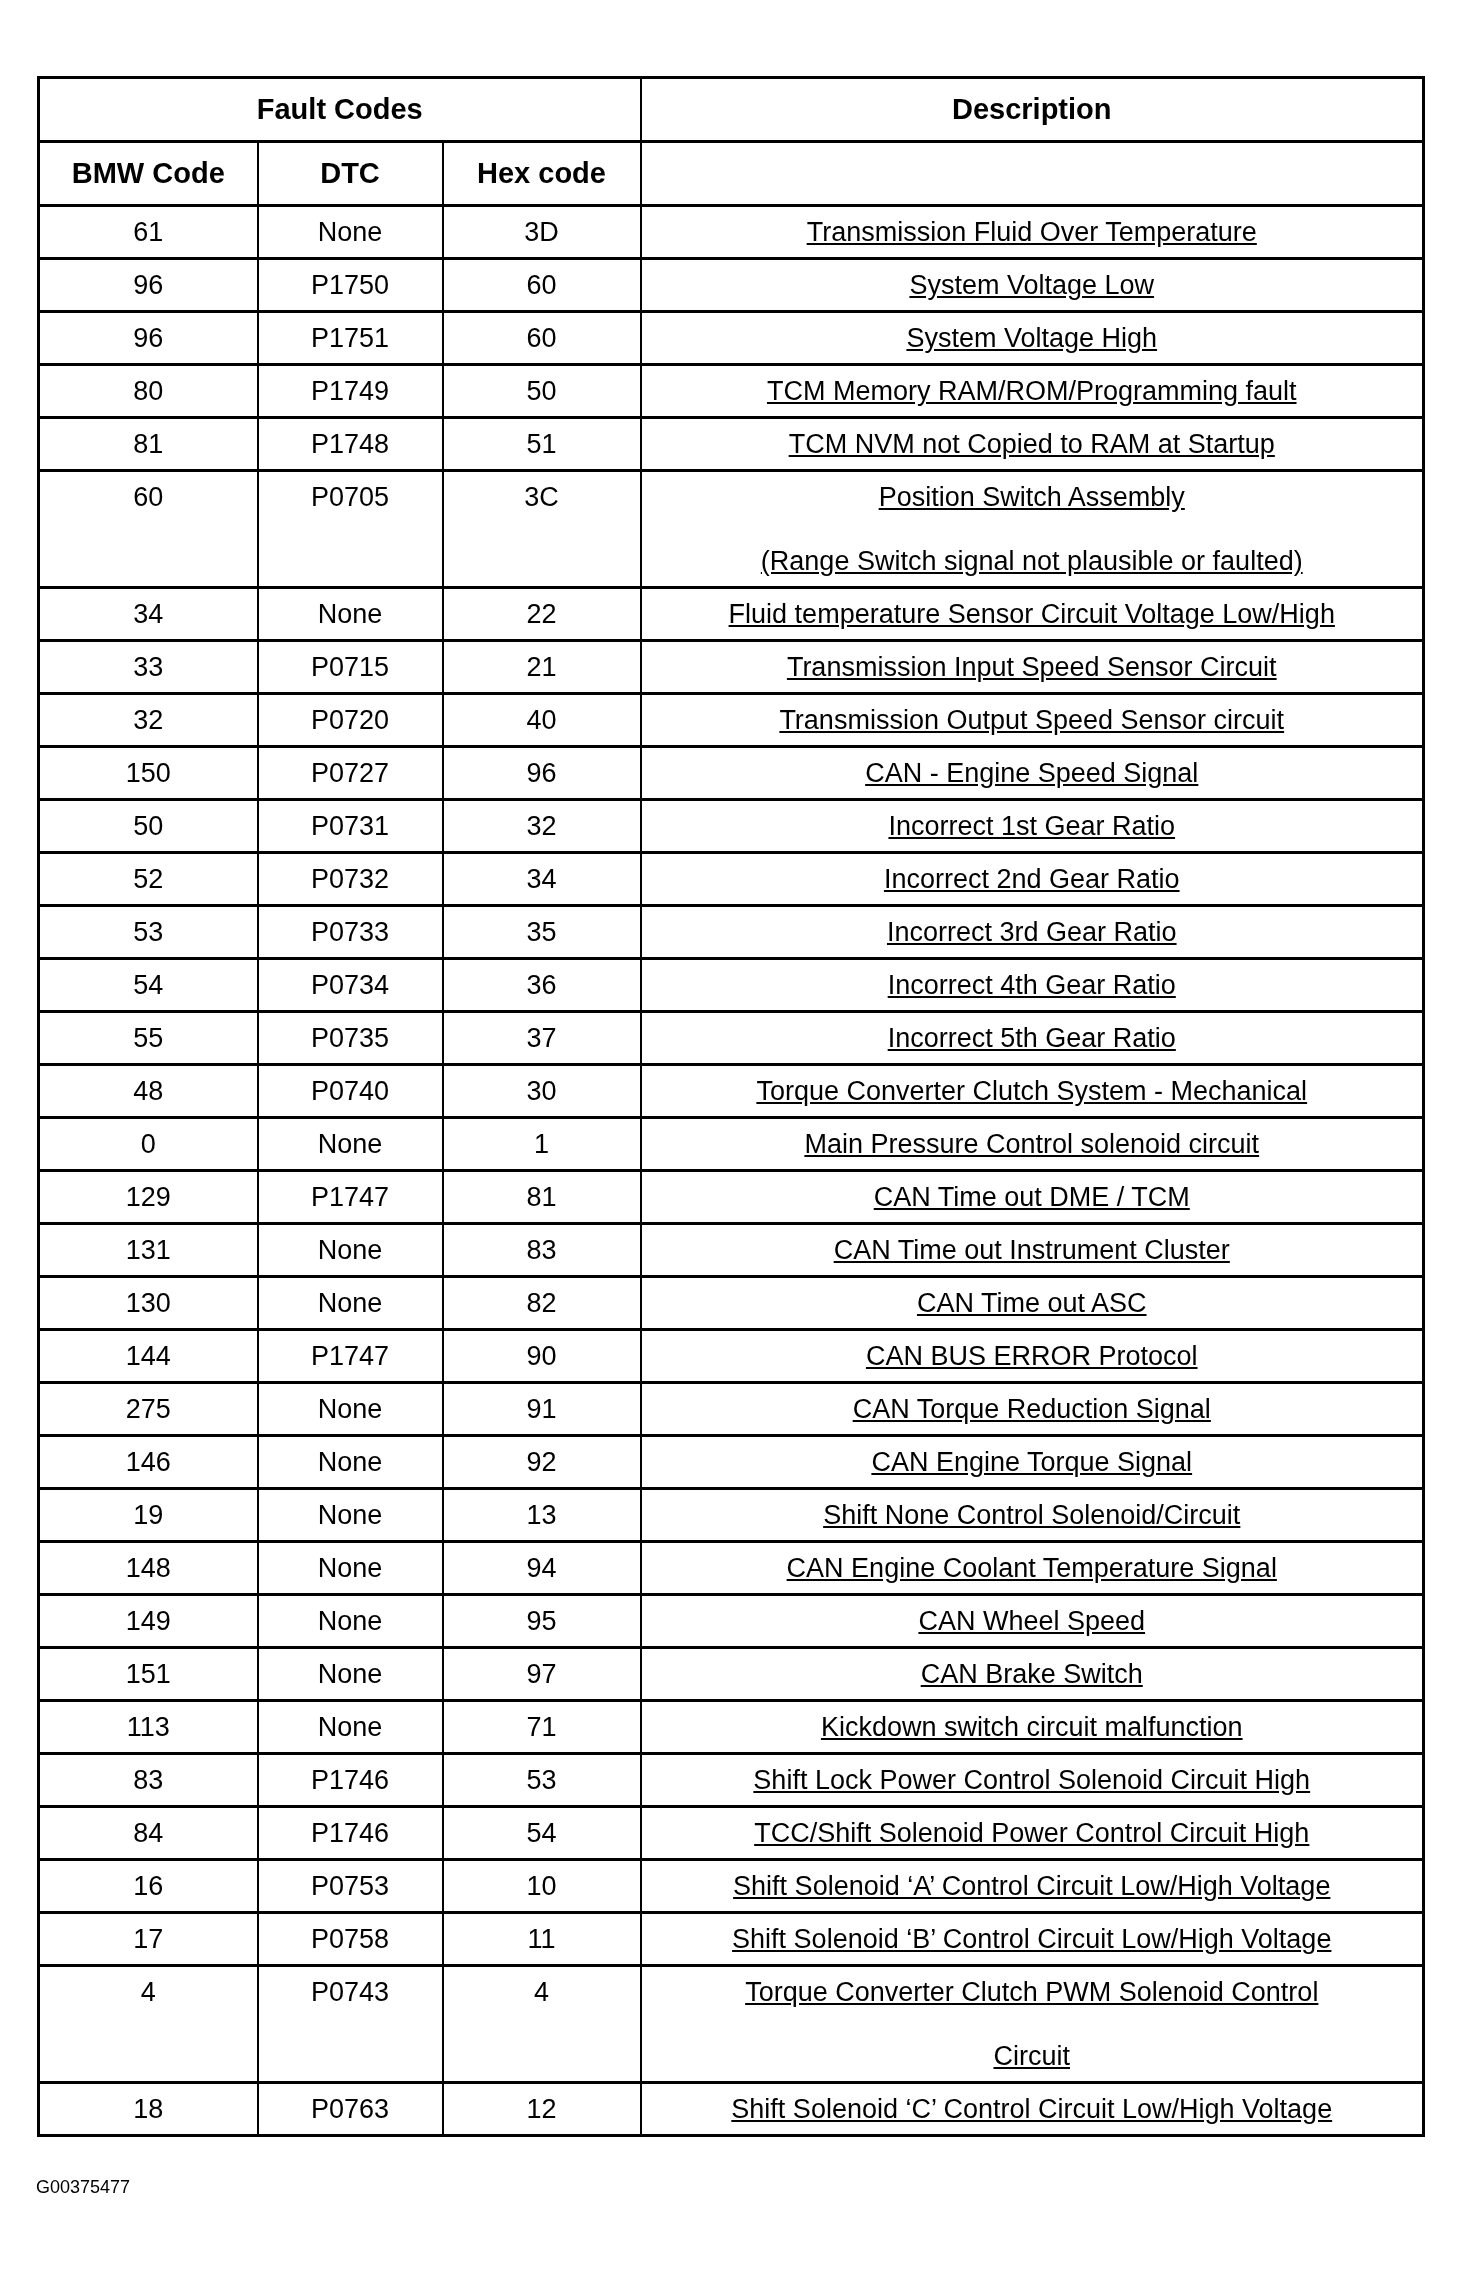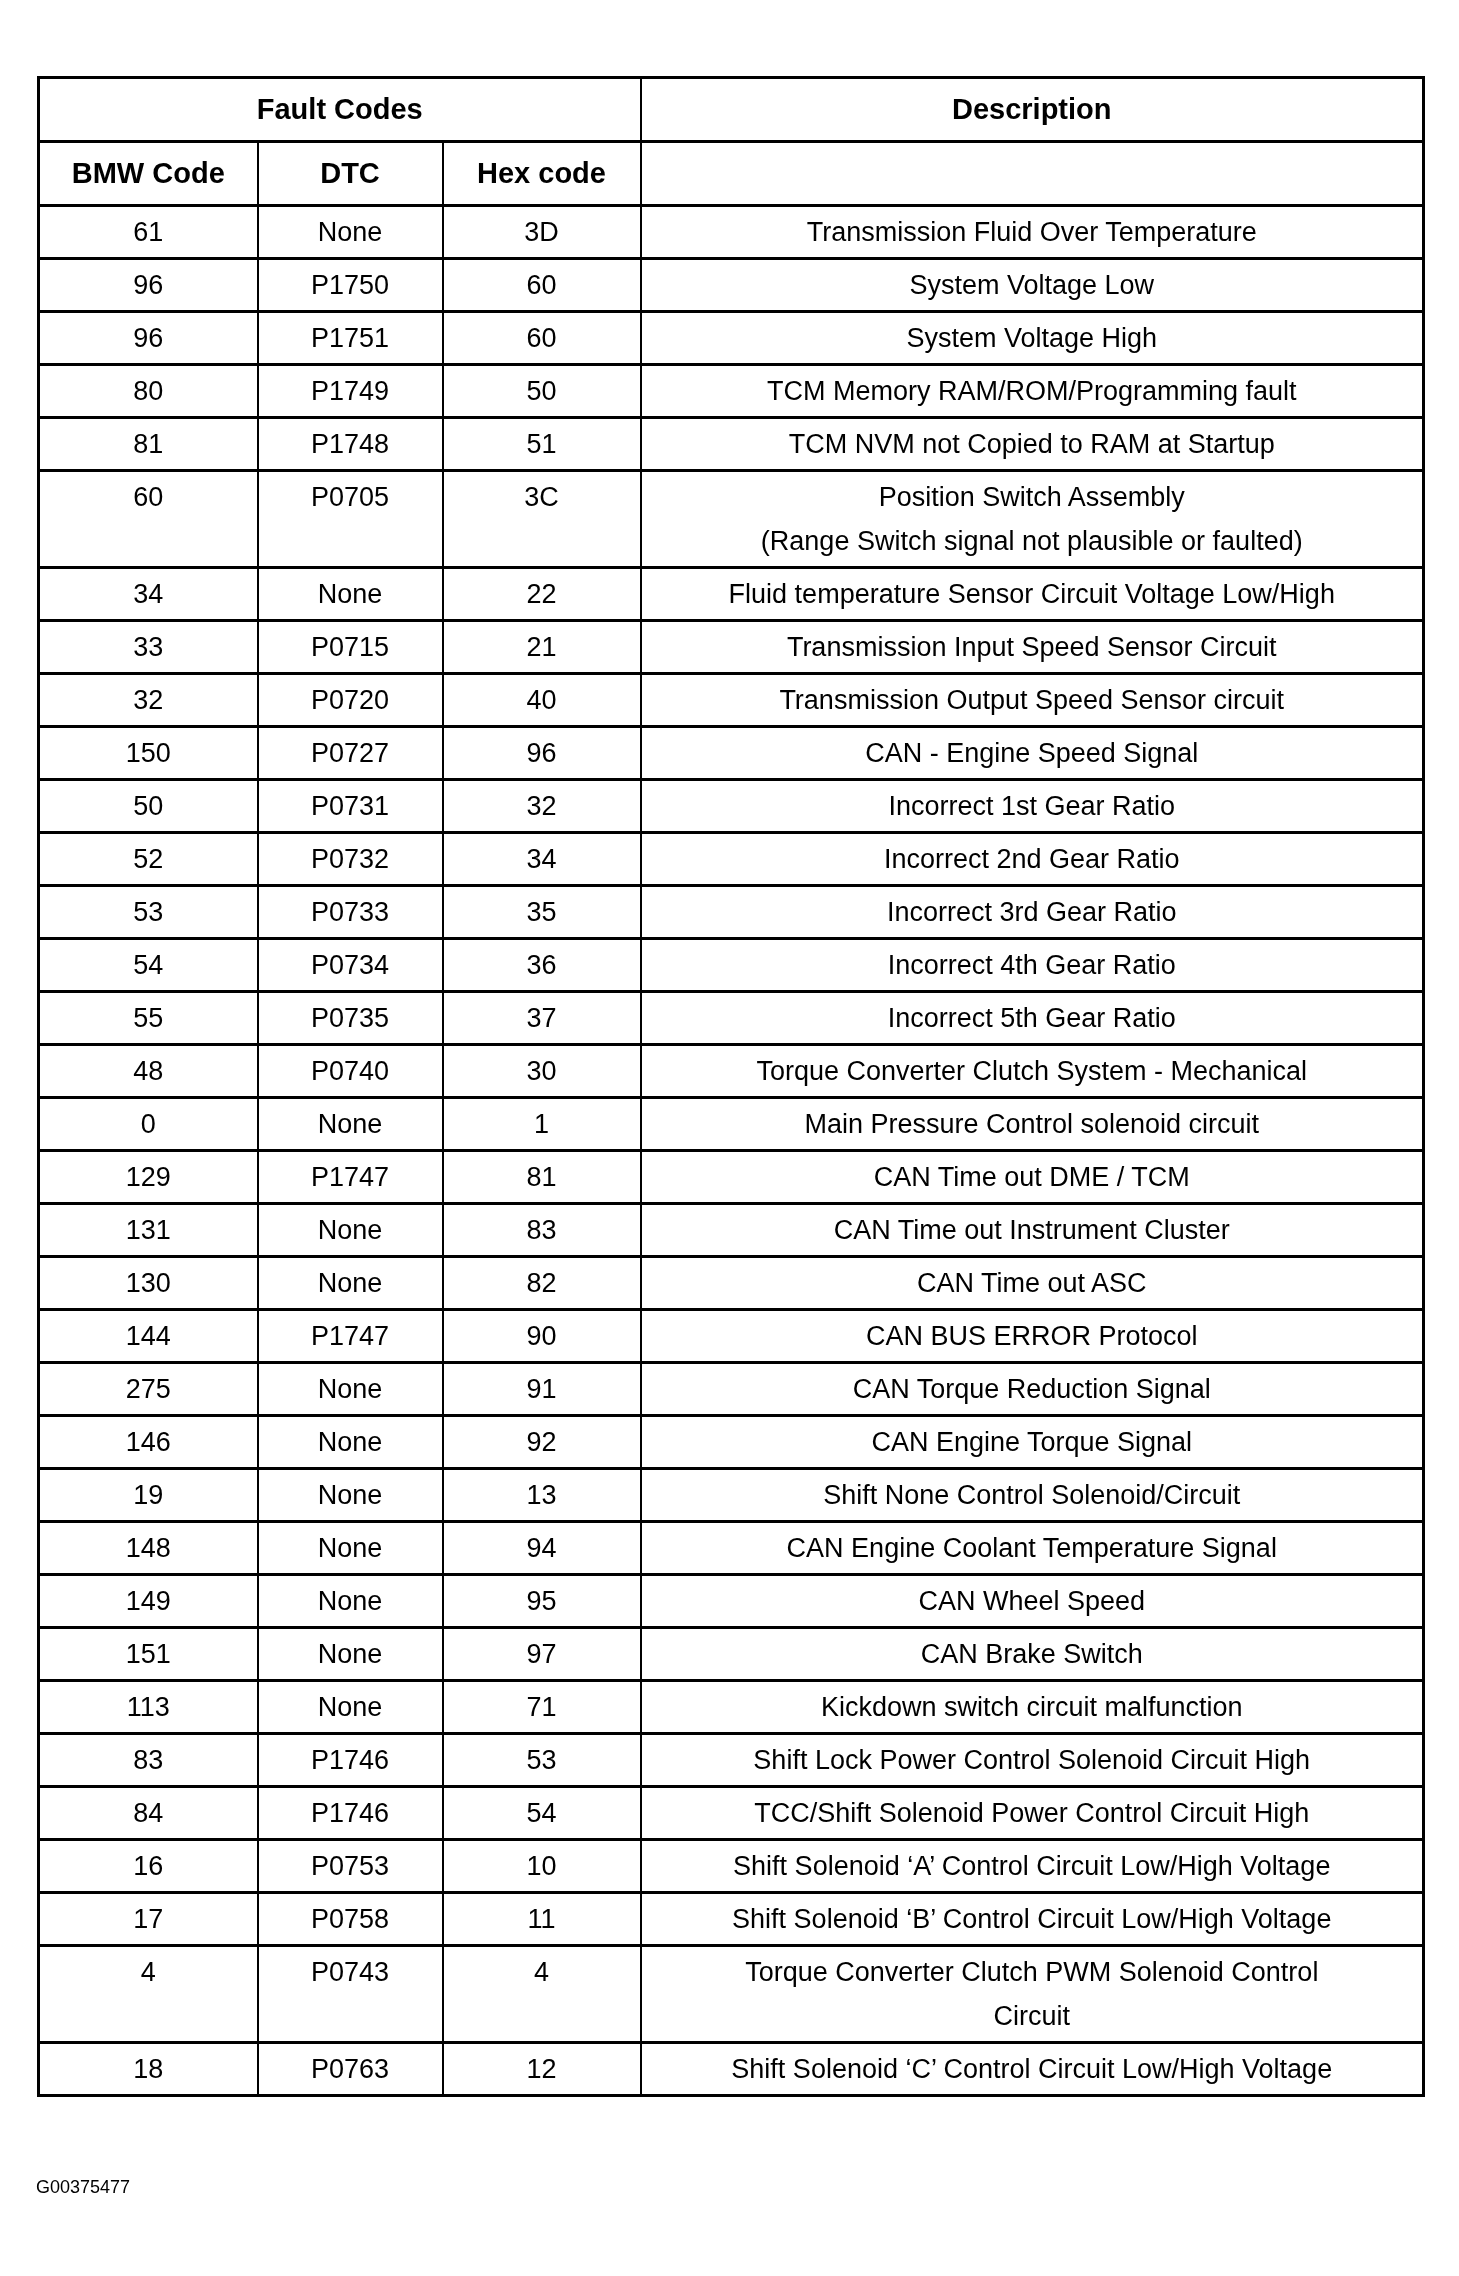--- a/index.html
+++ b/index.html
@@ -41,23 +41,24 @@
   .fault-table td {
     font-size: 27px;
     font-weight: normal;
     line-height: 28px;
     padding: 11px 8px;
     vertical-align: top;
     white-space: nowrap;
   }
   .fault-table td.desc-cell {
     white-space: normal;
+    text-decoration: underline;
   }
   .desc-line + .desc-line {
-    margin-top: 16px;
+    margin-top: 36px;
   }
   .figure-id {
     position: absolute;
     left: 36px;
     top: 2172px;
     font-size: 18px;
     line-height: 30px;
   }
 </style>
 </head>

